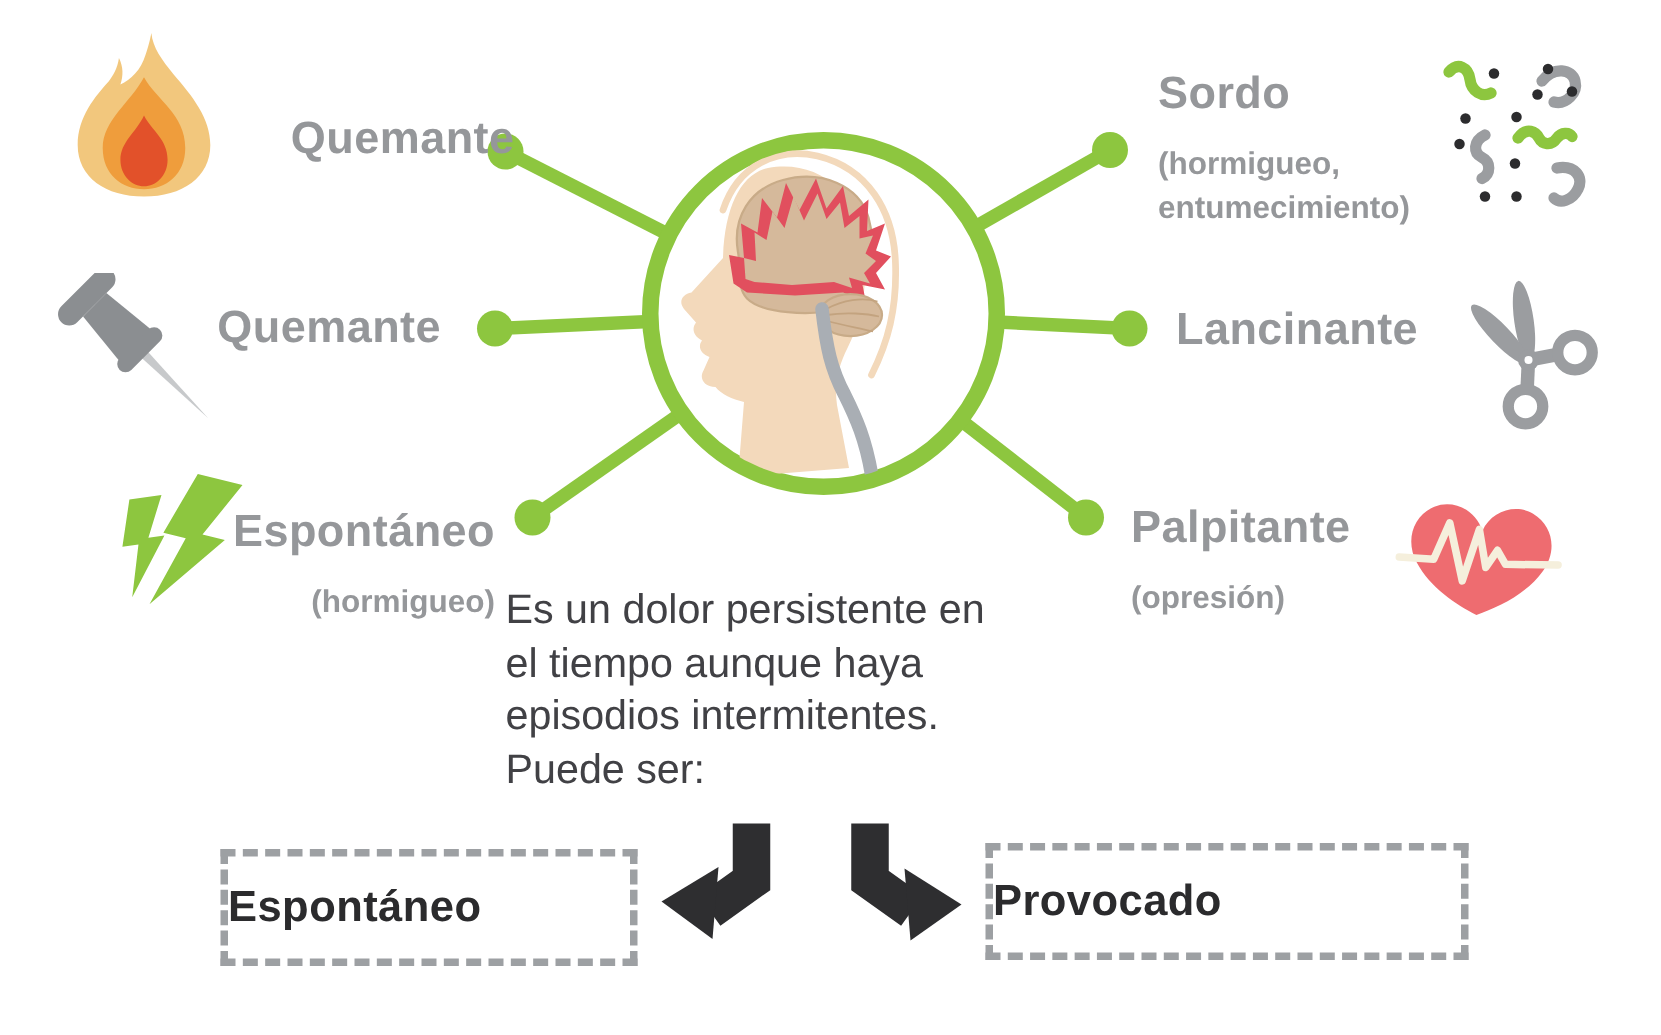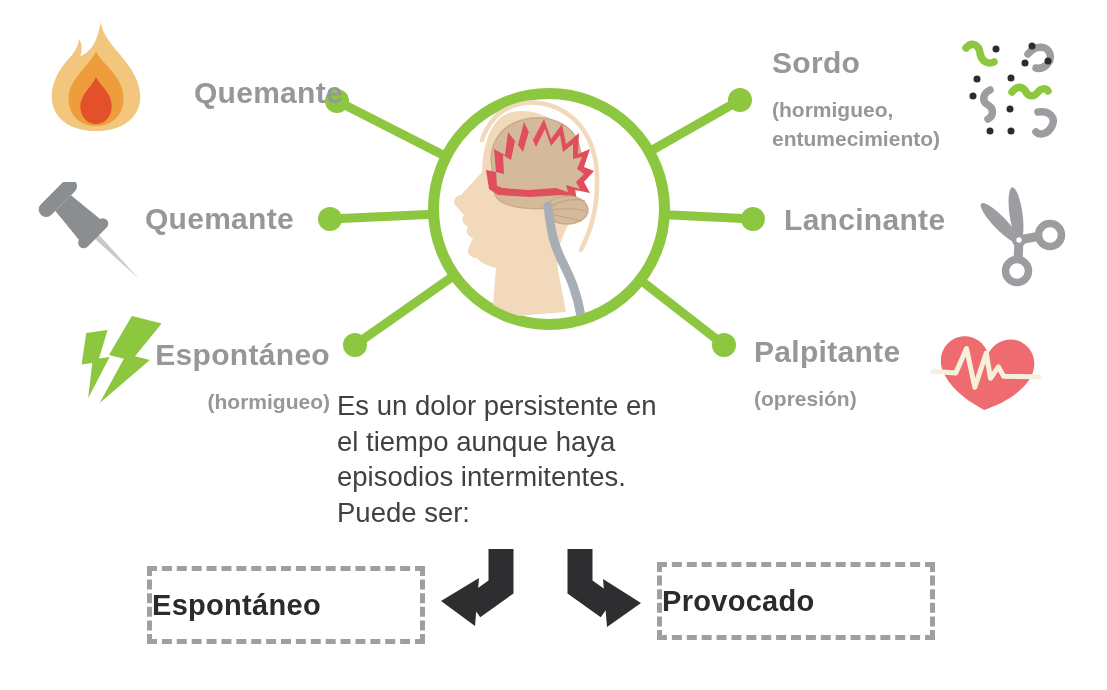--- a/index.html
+++ b/index.html
@@ -12,21 +12,21 @@
   .pain .s{font-size:21px;line-height:29px;white-space:pre-line;margin-top:14px;}
   .pain .s:empty{display:none;}
   .pain.lft{text-align:right;}
   .pain.rgt{text-align:left;}
   .desc{position:absolute;left:337px;top:388px;width:412px;text-align:left;
         font-size:27.5px;line-height:35.5px;color:#414145;white-space:pre-line;}
   .outcome{position:absolute;box-sizing:border-box;border:5px dashed #9da0a3;
            background:#fff;display:flex;align-items:center;
            font-weight:bold;font-size:29px;color:#2b2b2d;letter-spacing:.3px;}
   .outcome.esp{left:147px;top:566px;width:278px;height:78px;}
-  .outcome.prov{left:657px;top:562px;width:278px;height:78px;}
+  .outcome.prov{left:657px;top:562px;width:322px;height:78px;}
 </style>
 </head>
 <body>
 
 <div class="stage">
 
   <svg class="layer" width="1107" height="690" viewBox="0 0 1107 690">
     <defs>
       <clipPath id="circleClip">
           <circle cx="549" cy="209" r="111"></circle>

